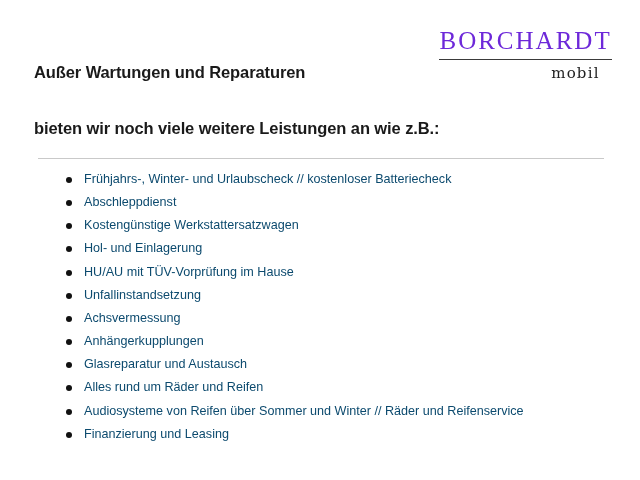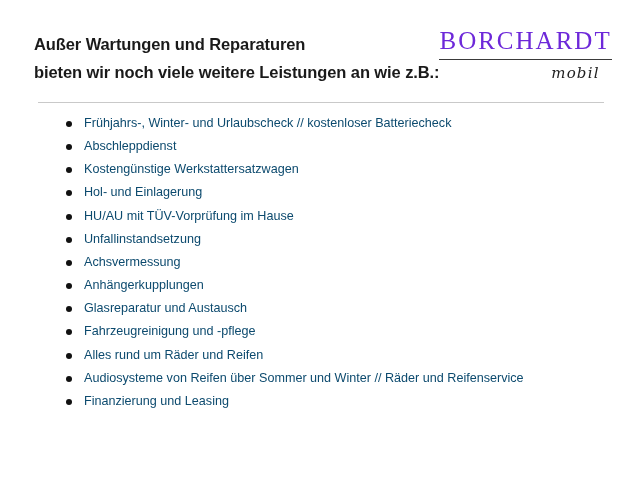--- a/index.html
+++ b/index.html
@@ -29,20 +29,21 @@
   .headline {
     font-size: 16.5px;
     font-weight: bold;
     line-height: 1.72;
     letter-spacing: -0.1px;
     padding-top: 4px;
     white-space: nowrap;
   }
   .headline-line {
     display: block;
+    margin-top: 28px;
   }
   .brand {
     text-align: right;
     padding-top: 2px;
     padding-right: 6px;
   }
   .brand-name {
     font-family: "Liberation Serif", serif;
     font-size: 25px;
     letter-spacing: 2.0px;
@@ -50,21 +51,20 @@
     line-height: 1;
     white-space: nowrap;
   }
   .brand-rule {
     height: 1px;
     background: #3a3a3a;
     margin: 6px 0 5px 0;
   }
   .brand-sub {
     font-family: "DejaVu Serif", serif;
-    font-style: italic;
     font-size: 15px;
     letter-spacing: 1.2px;
     color: #222;
     text-align: right;
     padding-right: 12px;
     line-height: 1.1;
   }
   .divider {
     margin: 15px 2px 14px 4px;
     height: 1px;
@@ -117,20 +117,19 @@
   <ul class="services">
     <li>Frühjahrs-, Winter- und Urlaubscheck // kostenloser Batteriecheck</li>
     <li>Abschleppdienst</li>
     <li>Kostengünstige Werkstattersatzwagen</li>
     <li>Hol- und Einlagerung</li>
     <li>HU/AU mit TÜV-Vorprüfung im Hause</li>
     <li>Unfallinstandsetzung</li>
     <li>Achsvermessung</li>
     <li>Anhängerkupplungen</li>
     <li>Glasreparatur und Austausch</li>
-    <li>Fahrzeugreinigung und -pflege</li>
     <li>Alles rund um Räder und Reifen</li>
     <li>Audiosysteme von Reifen über Sommer und Winter // Räder und Reifenservice</li>
     <li>Finanzierung und Leasing</li>
 
   </ul>
 
 </div>
 
 </body></html>

